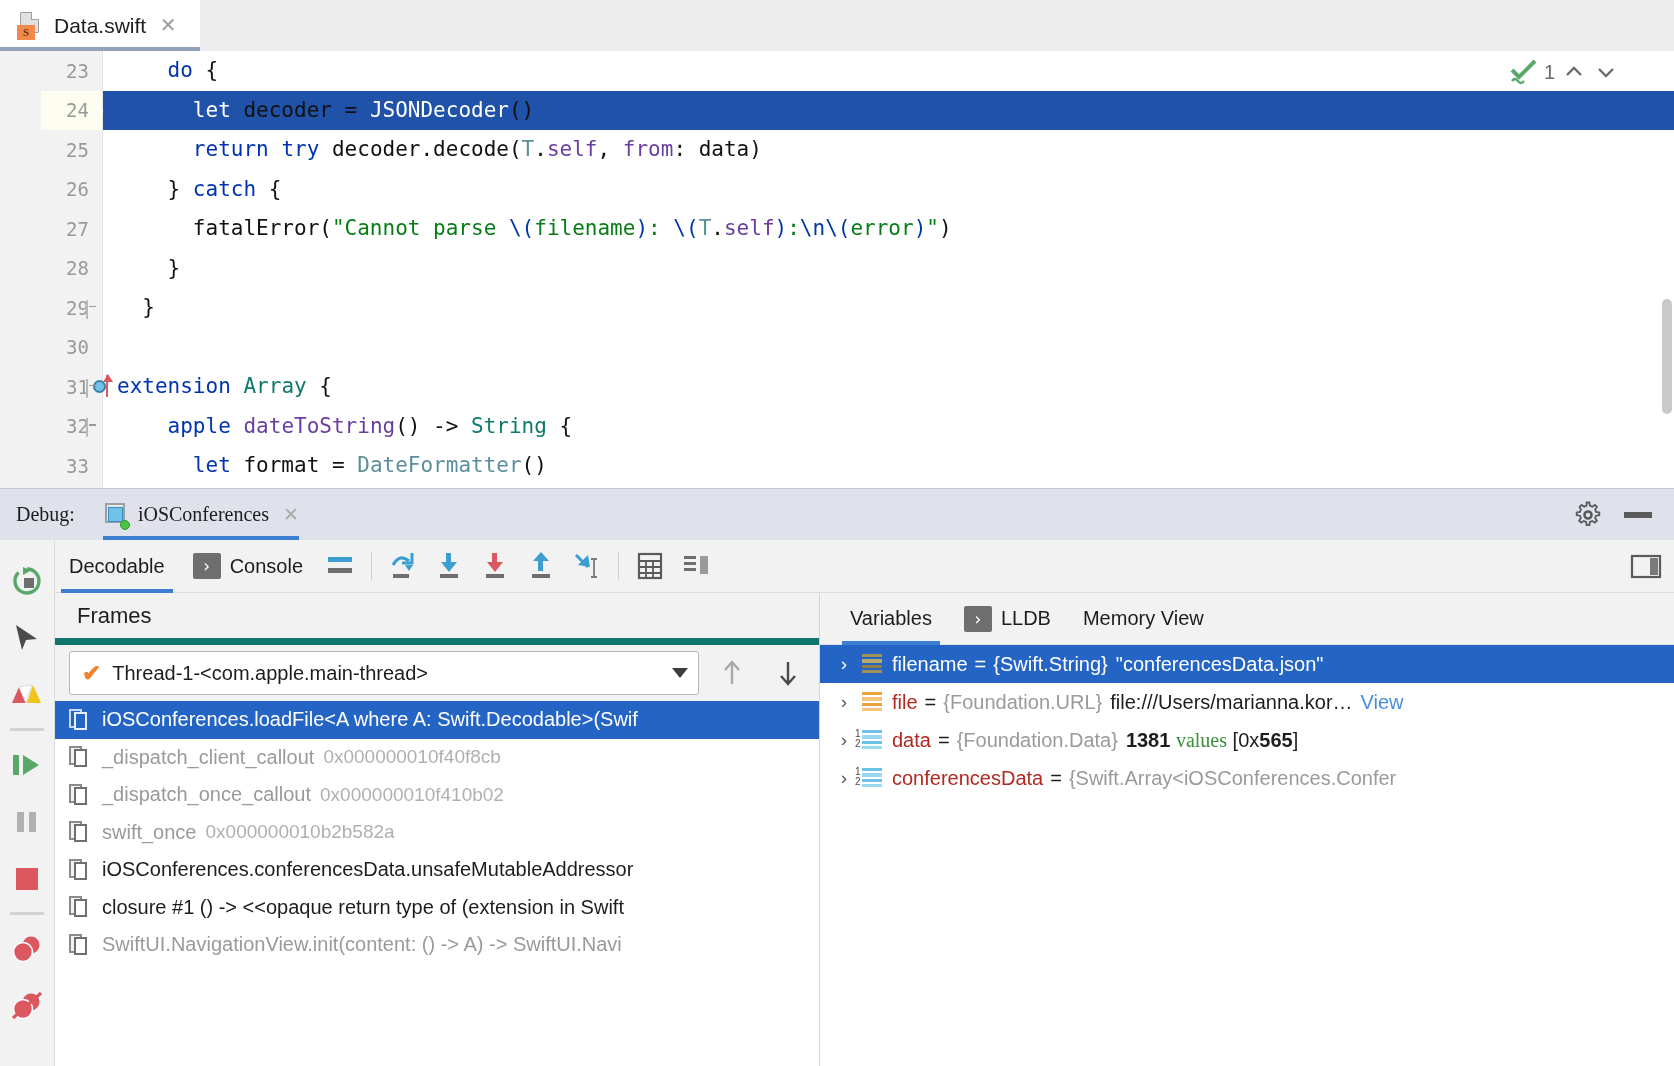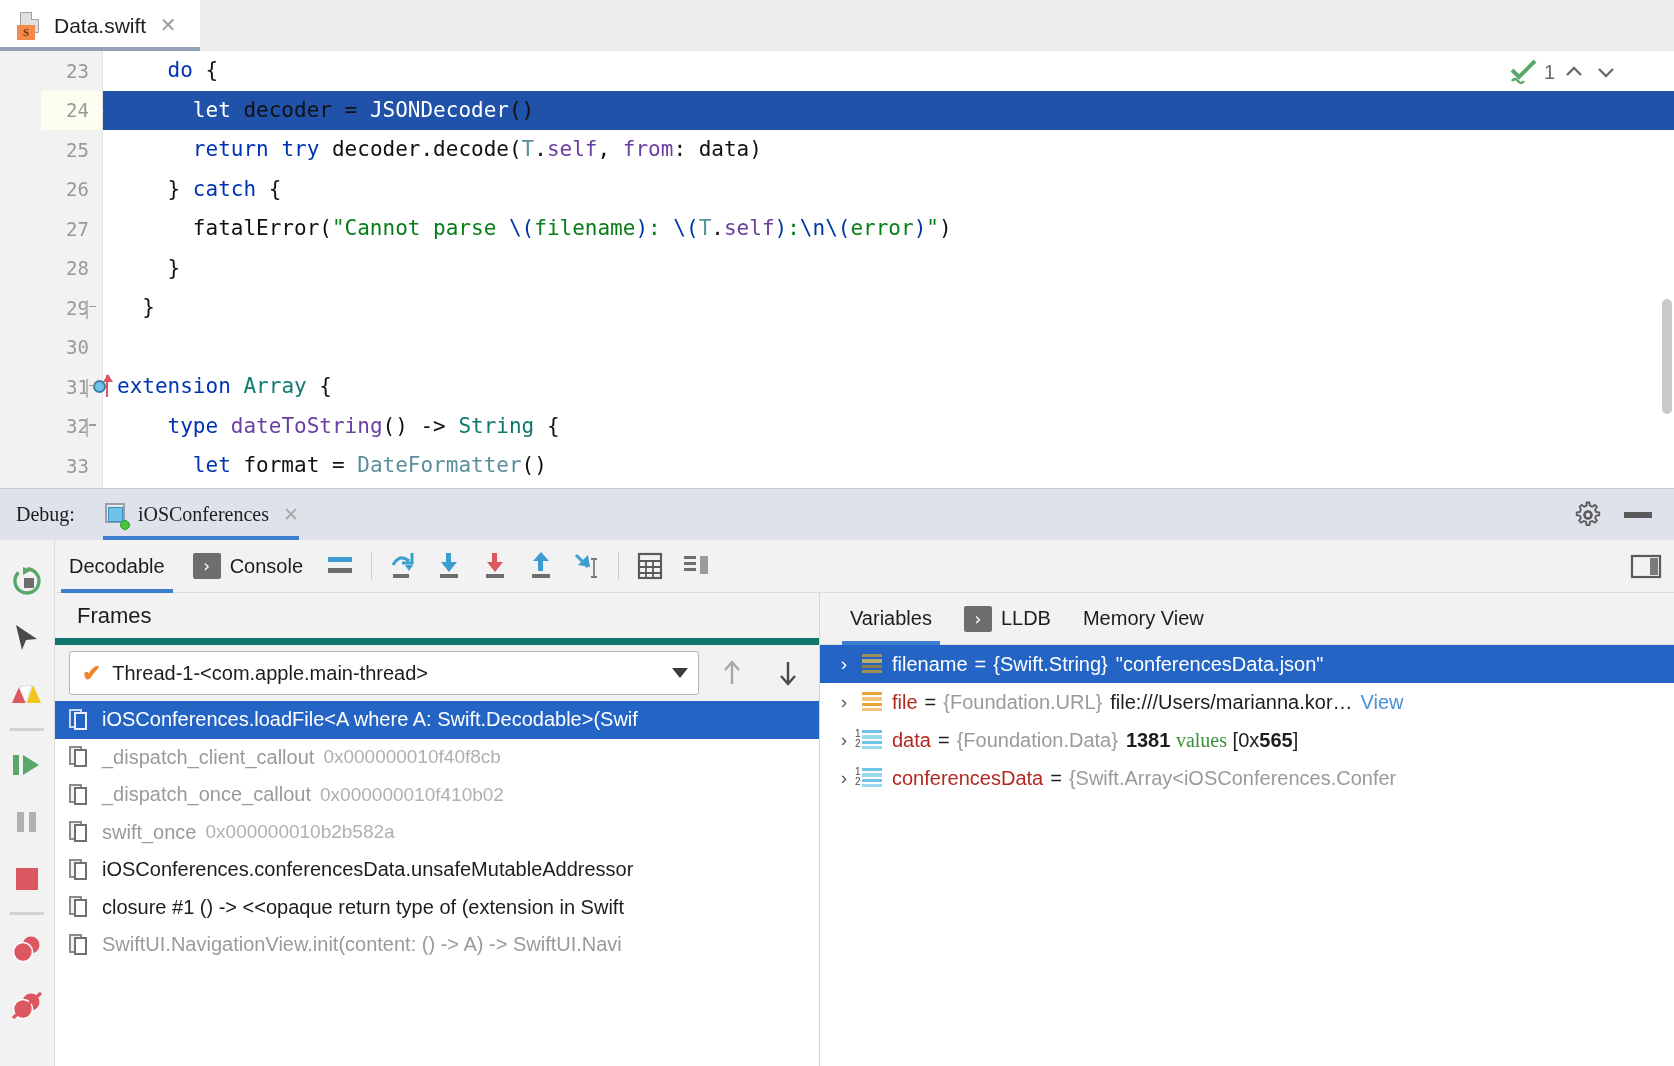--- a/index.html
+++ b/index.html
@@ -275,21 +275,21 @@
     <div class="codearea">
       <div class="cline"><span class="plain">    </span><span class="kw">do</span><span class="plain"> {</span></div>
       <div class="cline sel"><span class="plain">      </span><span class="kw">let</span><span class="plain"> decoder = </span><span class="typ">JSONDecoder</span><span class="plain">()</span></div>
       <div class="cline"><span class="plain">      </span><span class="kw">return</span> <span class="kw">try</span><span class="plain"> decoder.decode(</span><span class="typ">T</span><span class="plain">.</span><span class="prop">self</span><span class="plain">, </span><span class="prop">from</span><span class="plain">: data)</span></div>
       <div class="cline"><span class="plain">    } </span><span class="kw">catch</span><span class="plain"> {</span></div>
       <div class="cline"><span class="plain">      fatalError(</span><span class="str">"Cannot parse </span><span class="esc">\(</span><span class="str">filename</span><span class="esc">)</span><span class="str">: </span><span class="esc">\(</span><span class="typ">T</span><span class="plain">.</span><span class="prop">self</span><span class="esc">)</span><span class="str">:</span><span class="esc">\n\(</span><span class="str">error</span><span class="esc">)</span><span class="str">"</span><span class="plain">)</span></div>
       <div class="cline"><span class="plain">    }</span></div>
       <div class="cline"><span class="plain">  }</span></div>
       <div class="cline"></div>
       <div class="cline"><span class="kw">extension</span> <span class="typ2">Array</span><span class="plain"> {</span></div>
-      <div class="cline"><span class="plain">    </span><span class="kw">type</span> <span class="prop">dateToString</span><span class="plain">() -&gt; </span><span class="typ2">String</span><span class="plain"> {</span></div>
+      <div class="cline"><span class="plain">    </span><span class="kw">apple</span> <span class="prop">dateToString</span><span class="plain">() -&gt; </span><span class="typ2">String</span><span class="plain"> {</span></div>
       <div class="cline"><span class="plain">      </span><span class="kw">let</span><span class="plain"> format = </span><span class="typ">DateFormatter</span><span class="plain">()</span></div>
     </div>
 
     <div class="inspect-widget">
       <span class="chk-wavy">
         <svg width="30" height="26" viewBox="0 0 30 26">
           <path d="M4 11 L11 18 L27 2" stroke="#59a869" stroke-width="4" fill="none"></path>
           <path d="M4 22 Q7 18 10 22 Q13 26 16 22" stroke="#59a869" stroke-width="2.4" fill="none"></path>
         </svg>
       </span>

